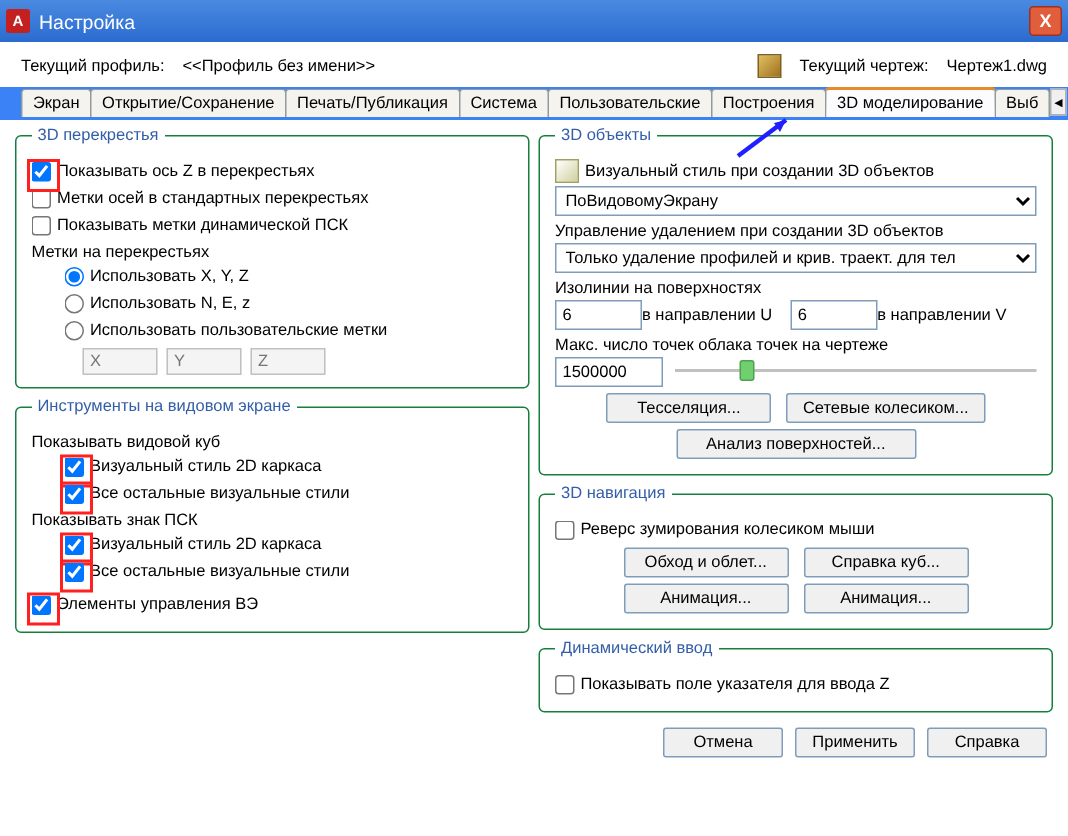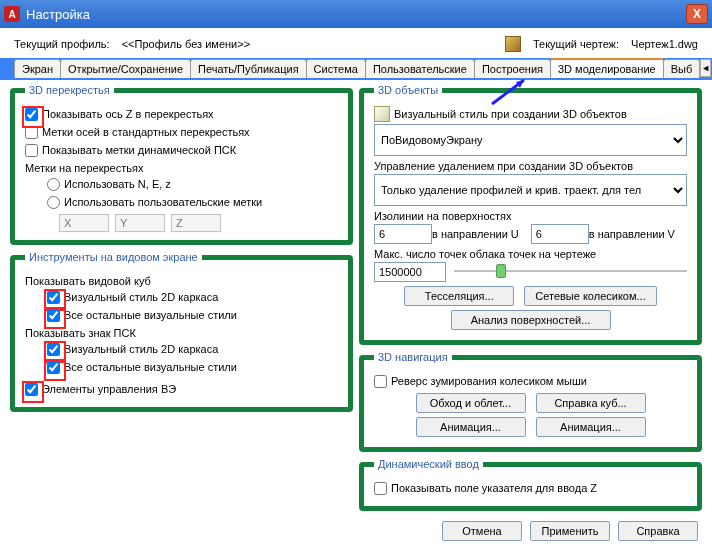--- a/index.html
+++ b/index.html
@@ -10,31 +10,31 @@
 .header { display: flex; align-items: center; padding: 8px 14px 6px 14px; gap: 12px; background:#fff; }
 .header .label { color: #000; }
 .header .drawing-icon { width: 16px; height: 16px; background: linear-gradient(135deg, #e0c060, #a07020); border: 1px solid #806020; margin-left: auto; }
 .tabs { display: flex; align-items: center; padding: 0 6px 2px 14px; gap: 0; background:#3b82f6; }
 .tab { border: 1px solid #919b9c; border-bottom: none; padding: 3px 7px; font-size: 11px; background: #f4f3ee; border-radius: 3px 3px 0 0; margin-right: -1px; cursor: pointer; white-space: nowrap; position: relative; }
 .tab.active { background: #fcfcfe; border-top: 2px solid #e68b2c; z-index: 2; }
 .tab.annot { position: relative; z-index:3; }
 .scroll-btn { width: 15px; height: 18px; border: 1px solid #b0b0b0; background: #f0f0f0; display: flex; align-items: center; justify-content: center; font-size: 9px; cursor: pointer; margin-left: 1px; }
 .content { display: flex; padding: 4px 10px 4px 10px; gap: 6px; background:#fff; }
 .col { flex: 1; display: flex; flex-direction: column; gap: 6px; }
-fieldset { border: 5px solid #15803d; border-radius: 4px; padding: 8px 10px 8px 10px; font-size: 11px; }
+fieldset { border: 1px solid #15803d; border-radius: 4px; padding: 8px 10px 8px 10px; font-size: 11px; }
 legend { color: #335ea8; padding: 0 4px; font-size: 11px; }
 .row { display: flex; align-items: center; gap: 0; margin: 2px 0; min-height: 16px; }
 .row.indent { padding-left: 22px; }
 input[type=checkbox], input[type=radio] { margin-right: 4px; width:13px; height:13px; }
 .hl { position: relative; display: inline-flex; align-items: center; }
 .hl::before { content: ""; position: absolute; left: -3px; top: -2px; width: 18px; height: 18px; border: 2px solid #ff2020; pointer-events: none; }
 .sublabel { margin: 4px 0 2px 0; }
 .xyz { display: flex; gap: 6px; padding-left: 34px; margin-top: 4px; }
 .xyz input { width: 50px; height: 18px; border: 1px solid #c0c0c0; background: #f4f4f4; padding: 0 4px; font-size: 11px; }
-select { border: 1px solid #7f9db9; height: 32px; font-size: 11px; width: 100%; padding: 0 2px; background:#fff; }
+select { border: 1px solid #7f9db9; height: 20px; font-size: 11px; width: 100%; padding: 0 2px; background:#fff; }
 .num { width: 58px; height: 20px; border: 1px solid #7f9db9; padding: 0 4px; font-size: 11px; }
 .slider-row { display: flex; align-items: flex-start; gap: 8px; }
 .slider { flex: 1; height: 18px; position: relative; }
 .slider .track { position: absolute; top: 8px; left: 0; right: 0; height: 2px; background: #c0c0c0; }
 .slider .thumb { position: absolute; top: 2px; left: 18%; width: 10px; height: 14px; background: #70d070; border: 1px solid #50a050; border-radius: 2px; }
 .btn-row { display: flex; gap: 10px; justify-content: center; margin: 4px 0 2px 0; }
 .btn { border: 1px solid #7f9db9; background: #f0f0f0; padding: 3px 10px; font-size: 11px; min-width: 120px; text-align: center; cursor: pointer; border-radius: 2px; }
 .btn.sm { min-width: 110px; }
 .footer { display: flex; justify-content: flex-end; gap: 8px; padding: 6px 14px 10px 14px; }
 .footer .btn { min-width: 80px; }
@@ -93,20 +93,24 @@
       <div class="row">
           <input type="checkbox" style="">
           <span>Метки осей в стандартных перекрестьях</span>
         </div>
       <div class="row">
           <input type="checkbox" style="">
           <span>Показывать метки динамической ПСК</span>
         </div>
       <div class="sublabel">Метки на перекрестьях</div>
       <div class="row indent">
+          <input type="radio" name="lbl" checked="" style="">
+          <span>Использовать X, Y, Z</span>
+        </div>
+      <div class="row indent">
           <input type="radio" name="lbl" style="">
           <span>Использовать N, E, z</span>
         </div>
       <div class="row indent">
           <input type="radio" name="lbl" style="">
           <span>Использовать пользовательские метки</span>
         </div>
       <div class="xyz">
         <input type="text" disabled="" placeholder="X" style="">
         <input type="text" disabled="" placeholder="Y" style="">

